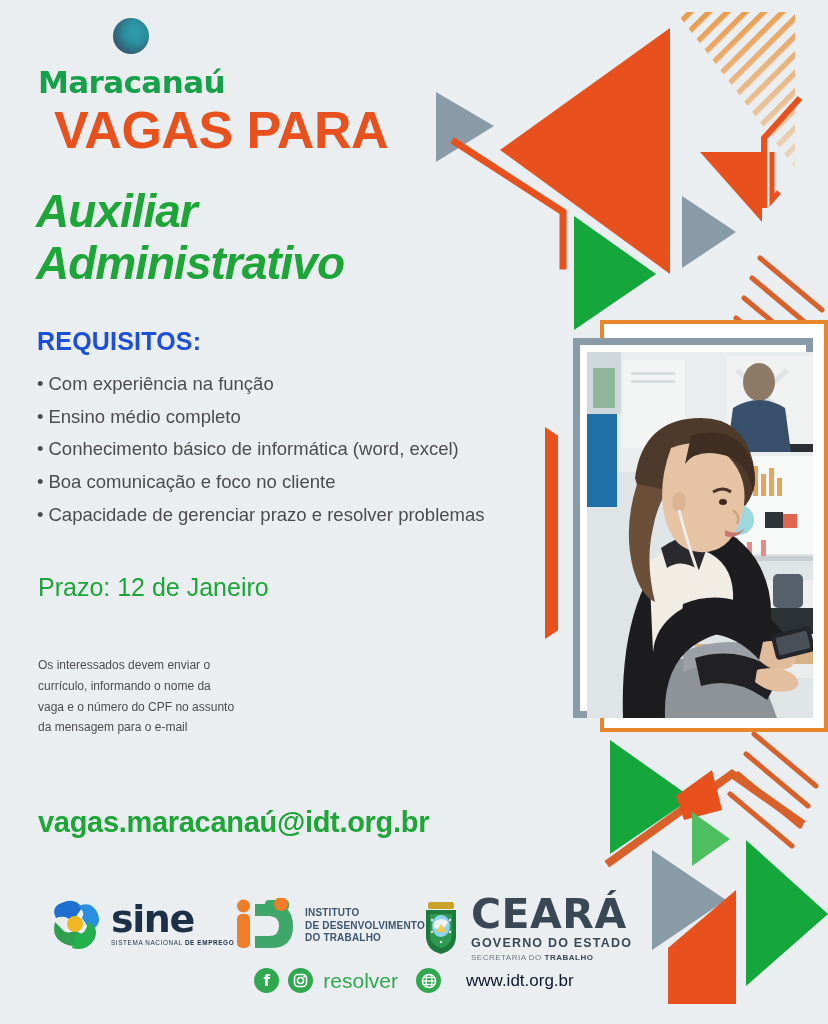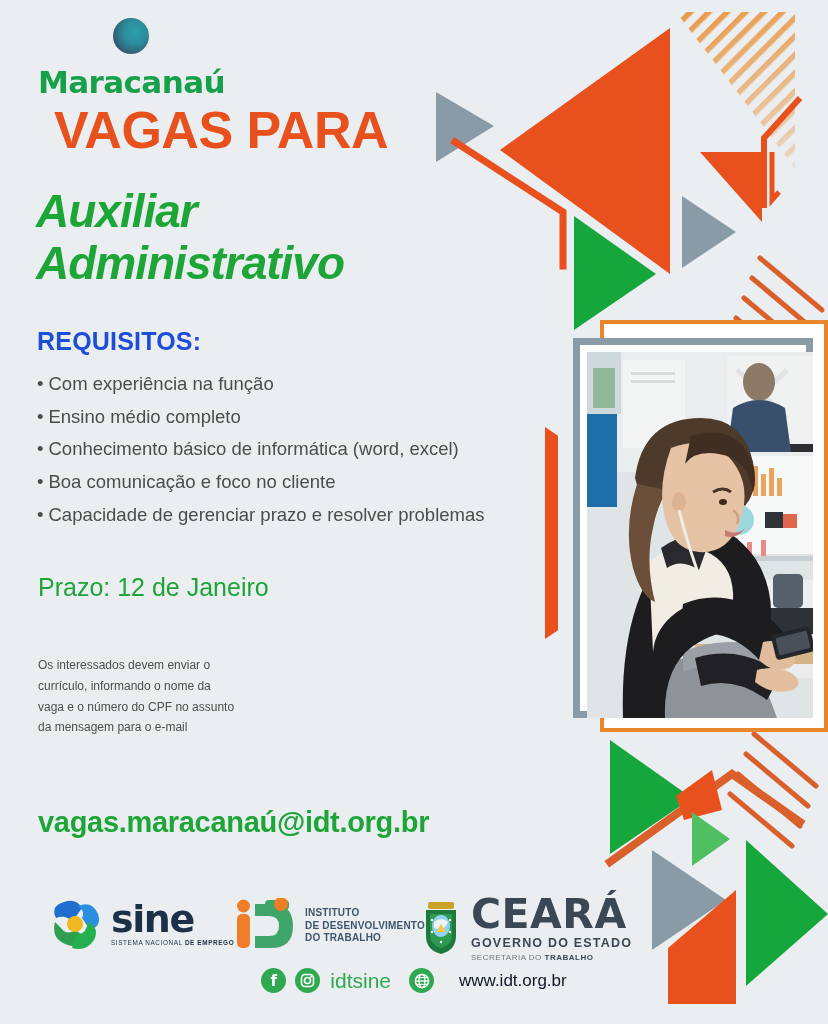--- a/index.html
+++ b/index.html
@@ -390,21 +390,21 @@
 
   <div class="social">
     <div class="circ">f</div>
     <div class="circ">
       <svg width="15" height="15" viewBox="0 0 15 15">
         <rect x="1.5" y="1.5" width="12" height="12" rx="3.5" fill="none" stroke="#fff" stroke-width="1.6"></rect>
         <circle cx="7.5" cy="7.5" r="3" fill="none" stroke="#fff" stroke-width="1.6"></circle>
         <circle cx="11.2" cy="3.8" r="1" fill="#fff"></circle>
       </svg>
     </div>
-    <div class="handle">idtsine</div>
+    <div class="handle">resolver</div>
     <div class="circ">
       <svg width="16" height="16" viewBox="0 0 16 16">
         <circle cx="8" cy="8" r="6.6" fill="none" stroke="#fff" stroke-width="1.5"></circle>
         <ellipse cx="8" cy="8" rx="3" ry="6.6" fill="none" stroke="#fff" stroke-width="1.3"></ellipse>
         <line x1="1.5" y1="8" x2="14.5" y2="8" stroke="#fff" stroke-width="1.3"></line>
         <line x1="2.6" y1="4.6" x2="13.4" y2="4.6" stroke="#fff" stroke-width="1.1"></line>
         <line x1="2.6" y1="11.4" x2="13.4" y2="11.4" stroke="#fff" stroke-width="1.1"></line>
       </svg>
     </div>
     <div class="site">www.idt.org.br</div>

